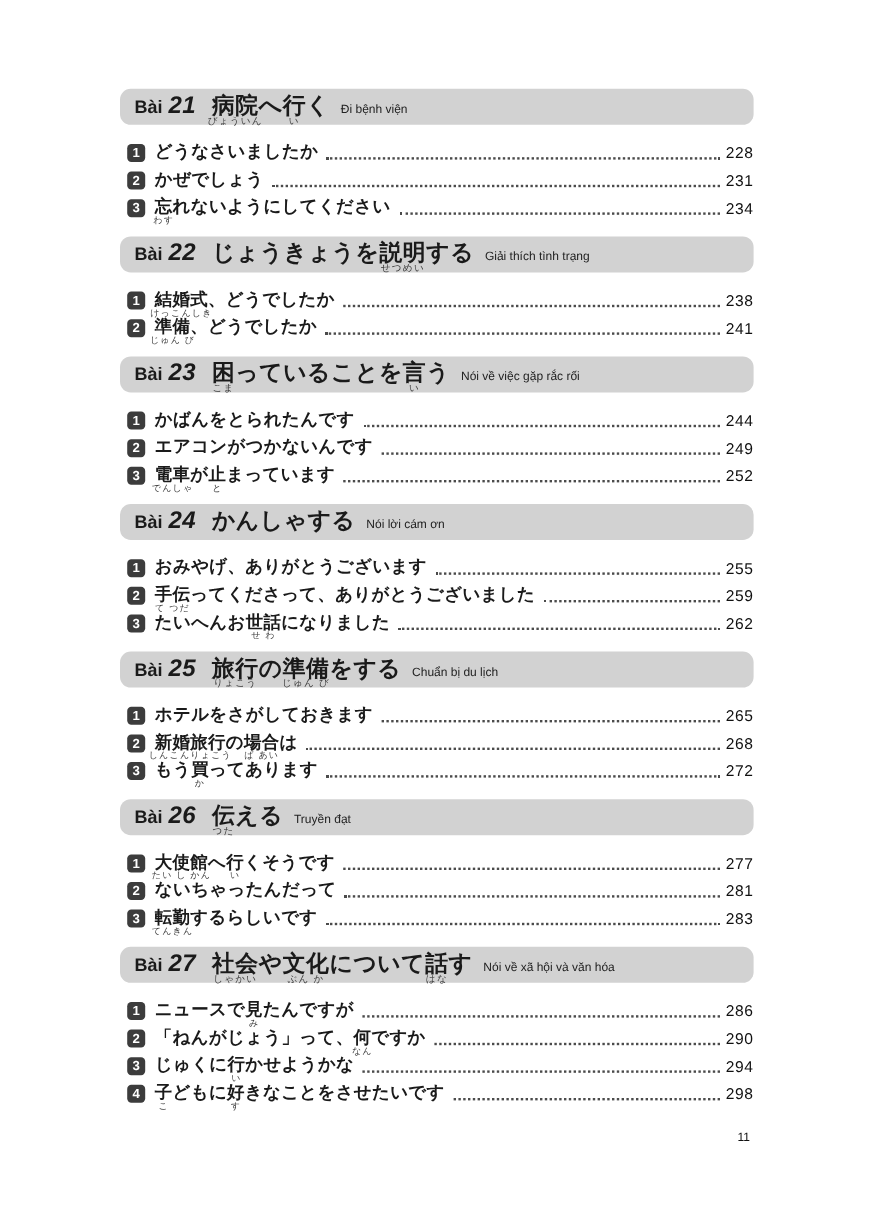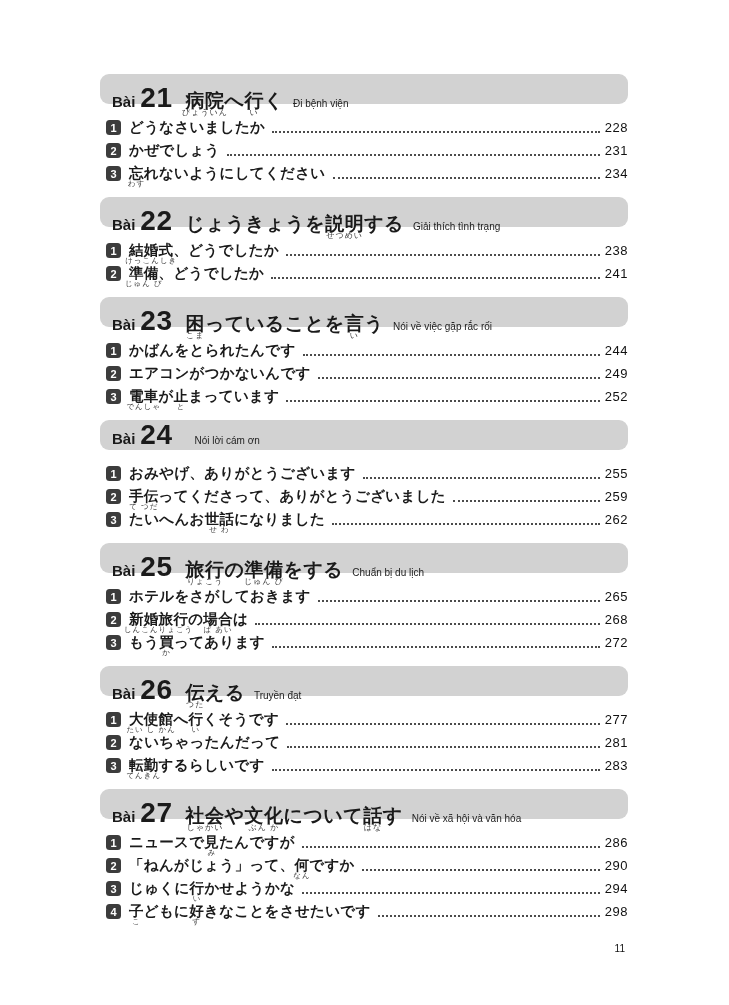--- a/index.html
+++ b/index.html
@@ -34,21 +34,21 @@
     border-radius:9px;
     height:30px;
     box-sizing:border-box;
     display:flex;
     align-items:baseline;
     padding:0 0 0 12px;
     white-space:nowrap;
   }
   .lesson-header > span{line-height:29px;}
   .bai{font-size:15px;font-weight:bold;}
-  .lesson-num{font-size:28px;font-weight:bold;margin:0 13px 0 5px;letter-spacing:.5px;}
+  .lesson-num{font-size:20px;font-weight:bold;margin:0 13px 0 5px;letter-spacing:.5px;font-style:italic;}
   .title-jp{font-size:19px;font-weight:bold;letter-spacing:.5px;}
   .title-vi{font-size:10px;margin-left:9px;color:#222;}
   .items{list-style:none;margin:12px 0 0 0;padding:0 0 0 6px;}
   .item{
     display:flex;
     align-items:center;
     height:23px;
     white-space:nowrap;
   }
   .badge{
@@ -73,21 +73,21 @@
   .rt{
     position:absolute;
     left:50%;
     transform:translateX(-50%);
     font-weight:normal;
     color:#3a3a3a;
     line-height:1;
     letter-spacing:1px;
     white-space:nowrap;
   }
-  .lesson-header .seg{line-height:29px;margin-top:12px;}
+  .lesson-header .seg{line-height:29px;}
   .lesson-header .rt{top:23px;font-size:8px;}
   .item .seg{line-height:23px;}
   .item .rt{top:18px;font-size:7.5px;}
   .leader{
     flex:1 1 auto;
     align-self:center;
     height:9px;
     box-sizing:border-box;
     border-bottom:2px dotted var(--dots);
     margin:0 5px 0 7px;
@@ -196,20 +196,21 @@
     <span class="leader"></span>
     <span class="pageno">252</span>
   </li>
 </ul>
   </section>
 
   <section class="lesson">
     <header class="lesson-header">
       <span class="bai">Bài</span>
       <span class="lesson-num">24</span>
+      <span class="title-jp"><span class="seg"><span class="base">かんしゃする</span></span></span>
       <span class="title-vi">Nói lời cám ơn</span>
     </header>
     <ul class="items">
   <li class="item">
     <span class="badge">1</span>
     <span class="item-text"><span class="seg"><span class="base">おみやげ、ありがとうございます</span></span></span>
     <span class="leader"></span>
     <span class="pageno">255</span>
   </li>
 

